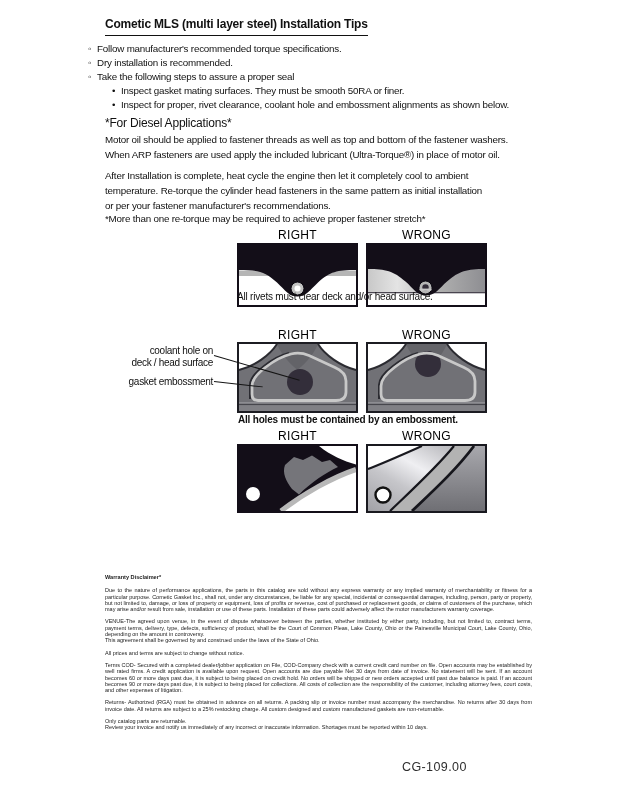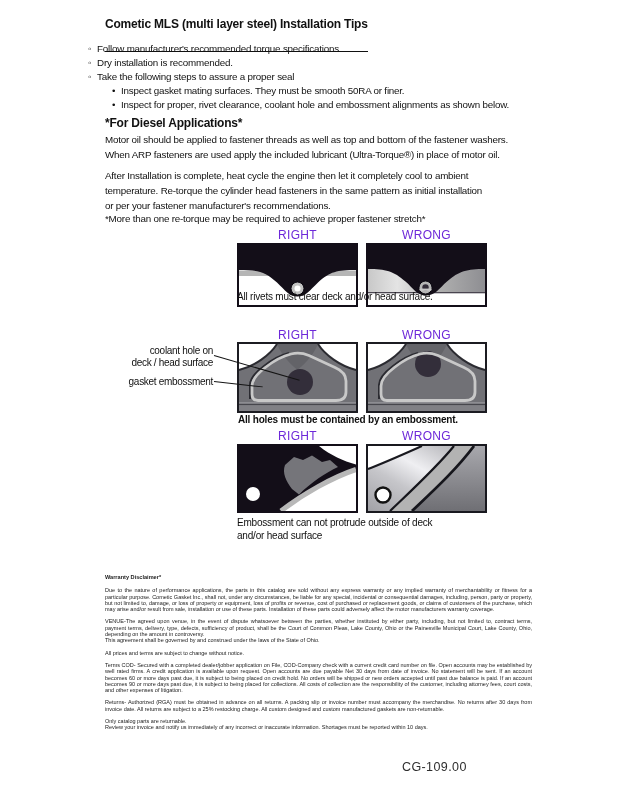--- a/index.html
+++ b/index.html
@@ -1,31 +1,31 @@
 <!DOCTYPE html>
 <html><head>
 <meta charset="utf-8">
 <style>
   html,body{margin:0;padding:0;background:#ffffff;}
   .page{position:relative;width:618px;height:800px;background:#ffffff;overflow:hidden;
         font-family:"Liberation Sans",sans-serif;color:#111;}
   .abs{position:absolute;}
   .title{left:105px;top:17px;font-size:12px;font-weight:bold;letter-spacing:-0.2px;
-         border-bottom:1.6px solid #111;padding-bottom:20px;white-space:nowrap;}
+         border-bottom:1.6px solid #111;padding-bottom:4px;white-space:nowrap;}
   .tips{left:88px;top:42px;font-size:9.8px;letter-spacing:-0.2px;line-height:14px;}
   .tips .row{display:flex;white-space:nowrap;}
   .tips .row.sub{padding-left:24px;}
   .tips .marker{width:9px;flex:0 0 9px;}
-  .h-diesel{left:105px;top:116px;font-size:12px;font-weight:bold;letter-spacing:-0.2px;white-space:nowrap;}
+  .h-diesel{left:105px;top:116px;font-size:12px;font-weight:normal;letter-spacing:-0.2px;white-space:nowrap;}
   .body-par{font-size:9.8px;letter-spacing:-0.2px;line-height:15px;}
   .body-par div{white-space:nowrap;}
   .par1{left:105px;top:132px;}
   .par2{left:105px;top:168px;}
   .note{left:105px;top:213px;font-size:9.8px;letter-spacing:-0.2px;white-space:nowrap;}
-  .dg-head{width:121px;text-align:center;font-size:12px;letter-spacing:0.3px;color:#6d28d9;}
+  .dg-head{width:121px;text-align:center;font-size:12px;letter-spacing:0.3px;color:#000000;}
   .caption{font-size:10px;letter-spacing:-0.2px;color:#101010;white-space:nowrap;}
   .cap3{line-height:13px;}
   .panel{position:absolute;display:block;}
   .lbl{width:108px;text-align:right;font-size:10px;letter-spacing:-0.3px;line-height:11.5px;color:#101010;}
   .leader{position:absolute;height:1.2px;background:#141414;transform-origin:0 50%;}
   .legal{left:105px;top:574px;width:427px;font-size:5.5px;line-height:6.3px;
          letter-spacing:0;color:#222;text-align:justify;}
   .legal .lp{margin:0 0 6px 0;}
   .legal .lp.tight{margin-bottom:0;}
   .legal-h{font-weight:bold;margin-bottom:7px;font-size:5.6px;}
@@ -188,24 +188,20 @@
     <path d="M2,2 L56,2 C38,10 18,19 2,25 Z" fill="#ffffff"></path>
     <path d="M56,2 C38,10 18,19 2,25" fill="none" stroke="#19191f" stroke-width="2"></path>
     <path d="M108,2 L119,2 L119,67 L46,67 C67,47 90,26 108,2 Z" fill="url(#g3d)"></path>
     <path d="M88,2 L108,2 C90,26 67,47 46,67 L24,67 C47,45 71,23 88,2 Z" fill="#b3b3b3"></path>
     <path d="M88,2 C71,23 47,45 24,67" fill="none" stroke="#16161c" stroke-width="2.2"></path>
     <path d="M108,2 C90,26 67,47 46,67" fill="none" stroke="#16161c" stroke-width="2.8"></path>
     <circle cx="17" cy="51" r="7.5" fill="#ffffff" stroke="#111111" stroke-width="2.4"></circle>
     <rect x="1" y="1" width="119" height="67" fill="none" stroke="#19191f" stroke-width="2"></rect>
   </svg>
 
-  <div class="abs caption cap3" style="left:237px;top:516px;">
-    <div>Embossment can not protrude outside of deck</div>
-    <div>and/or head surface</div>
-  </div>
 
   <div class="abs legal">
     <div class="legal-h">Warranty Disclaimer*</div>
     <p class="lp">Due to the nature of performance applications, the parts in this catalog are sold without any express warranty or any implied warranty of merchantability or fitness for a particular purpose.  Cometic Gasket Inc., shall not, under any circumstances, be liable for any special, incidental or consequential damages, including, person, party or property, but not limited to, damage, or loss of property or equipment, loss of profits or revenue, cost of purchased or replacement goods, or claims of customers of the purchase, which may arise and/or result from sale, installation or use of these parts.  Installation of these parts could adversely affect the motor manufacturers warranty coverage.</p>
     <p class="lp tight">VENUE-The agreed upon venue, in the event of dispute whatsoever between the parties, whether instituted by either party, including, but not limited to, contract terms, payment terms, delivery, type, defects, sufficiency of product, shall be the Court of Common Pleas, Lake County, Ohio or the Painesville Municipal Court, Lake County, Ohio, depending on the amount in controversy.</p>
     <p class="lp">This agreement shall be governed by and construed under the laws of the State of Ohio.</p>
     <p class="lp">All prices and terms are subject to change without notice.</p>
     <p class="lp">Terms COD- Secured with a completed dealer/jobber application on File, COD-Company check with a current credit card number on file.  Open accounts may be established by well rated firms.  A credit application is available upon request.  Open accounts are due payable Net 30 days from date of invoice.  No statement will be sent.  If an account becomes 60 or more days past due, it is subject to being placed on credit hold.  No orders will be shipped or new orders accepted until past due balance is paid.  If an account becomes 90 or more days past due, it is subject to being placed for collections.  All costs of collection are the responsibility of the customer, including attorney fees, court costs, and other expenses of litigation.</p>
     <p class="lp">Returns- Authorized (RGA) must be obtained in advance on all returns.  A packing slip or invoice number must accompany the merchandise.  No returns after 30 days from invoice date.  All returns are subject to a 25% restocking charge.  All custom designed and custom manufactured gaskets are non-returnable.</p>
     <p class="lp tight">Only catalog parts are returnable.</p>

